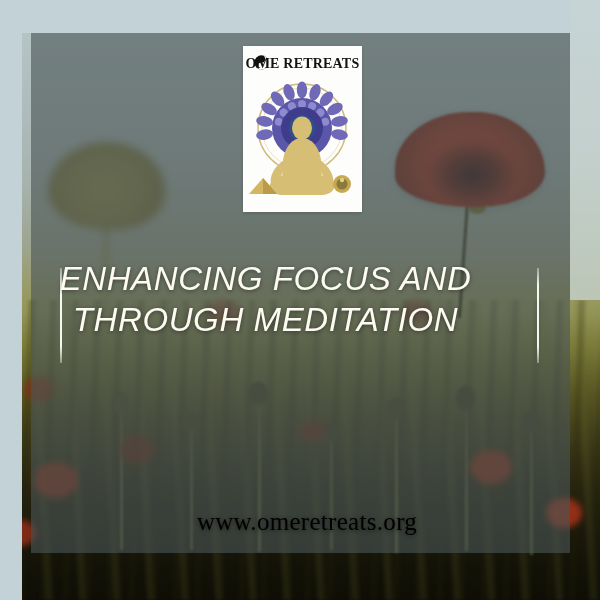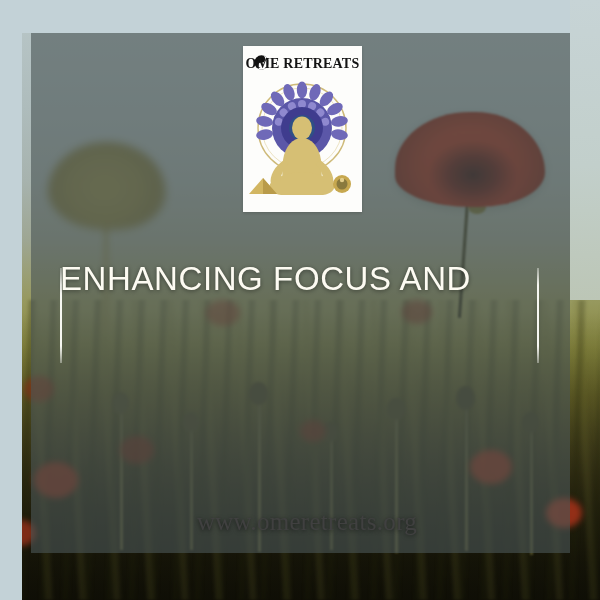--- a/index.html
+++ b/index.html
@@ -211,20 +211,21 @@
     left: 0; top: 26px;
     width: 119px; height: 140px;
   }
 
   
   .title-wrap {
     position: absolute;
     left: 31px; top: 258px;
     width: 469px;
     text-align: center;
+    font-style: italic;
   }
   .title-line {
     font-family: "Liberation Sans", sans-serif;
     font-weight: 300;
     font-size: 33px;
     line-height: 41px;
     letter-spacing: 0.6px;
     color: #fdfbf2;
     text-shadow: 0 1px 4px rgba(0,0,0,0.45);
     white-space: nowrap;
@@ -245,21 +246,21 @@
 
   
   .url {
     position: absolute;
     left: 31px; top: 508px;
     width: 552px;
     text-align: center;
     font-family: "Liberation Serif", serif;
     font-size: 25px;
     letter-spacing: 0.3px;
-    color: #404040;
+    color: #000000;
     text-shadow: 0 1px 4px rgba(0,0,0,0.55);
   }
 </style>
 </head>
 <body>
 
 <div class="poster">
 
   <div class="photo"></div>
   <div class="grass"></div>
@@ -376,20 +377,21 @@
         <circle cx="99" cy="108" r="2.2" fill="#e2cd8a"></circle>
       </g>
     </svg>
   </div>
 
   <div class="rule rule-left"></div>
   <div class="rule rule-right"></div>
 
   <div class="title-wrap">
     <div class="title-line">ENHANCING FOCUS AND</div>
+    <div class="title-line">THROUGH MEDITATION</div>
   </div>
 
   <div class="url">www.omeretreats.org</div>
 
   <div class="frame"></div>
   <div class="frame-inner"></div>
   <div class="frame-right"></div>
 
 </div>
 

